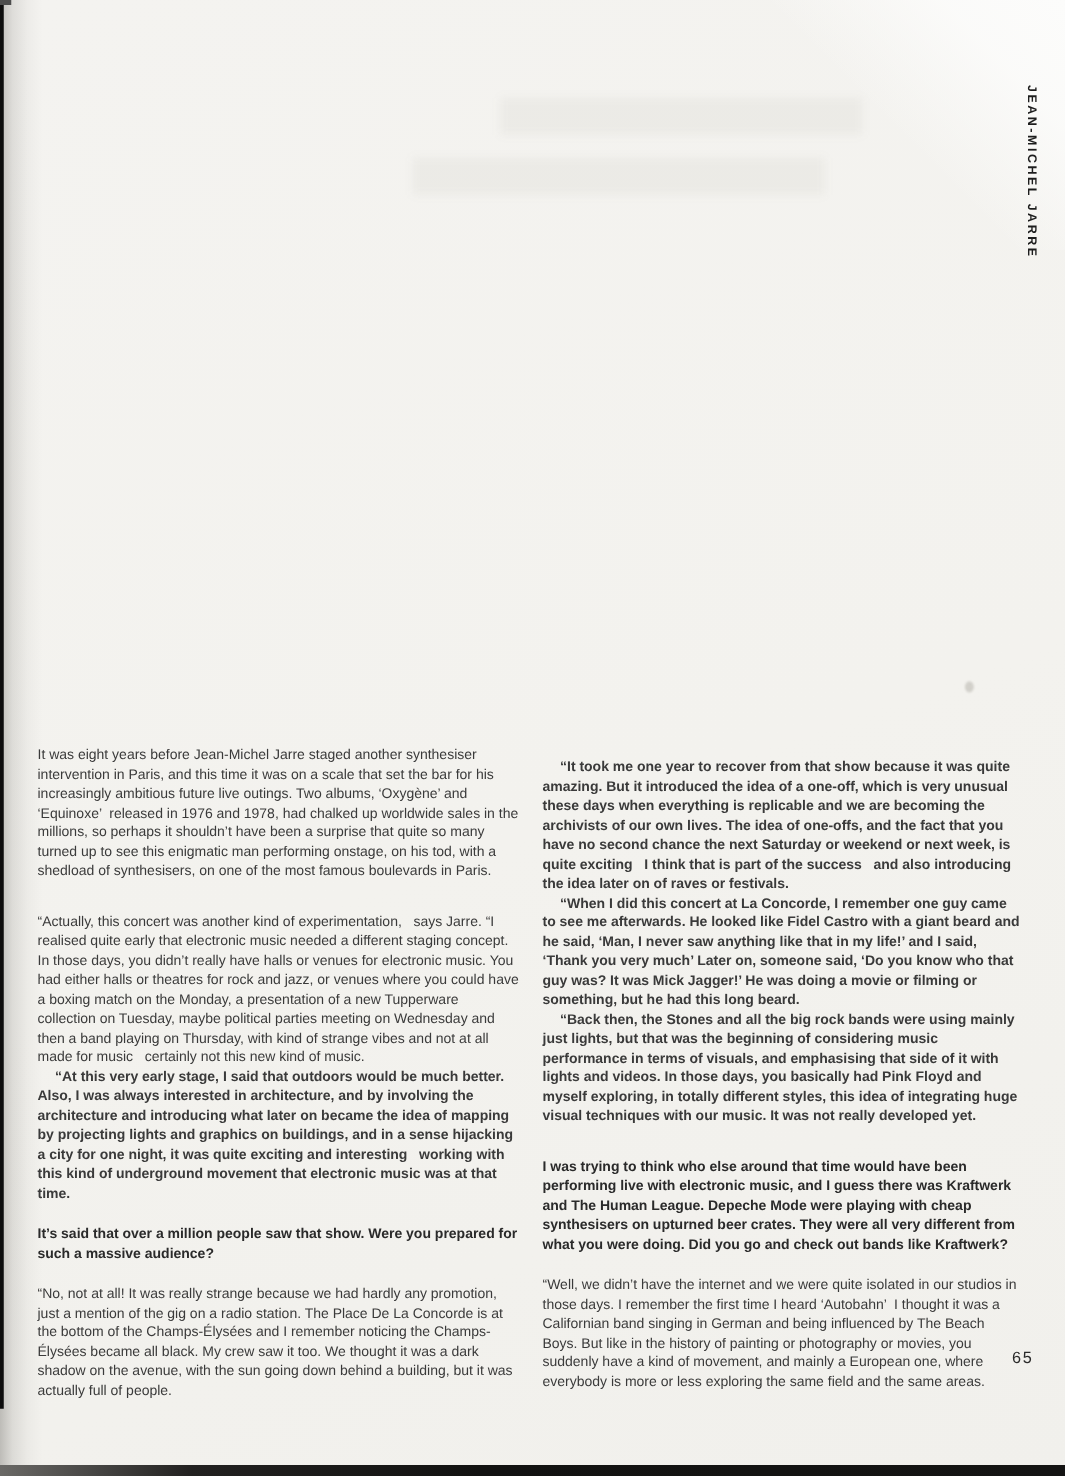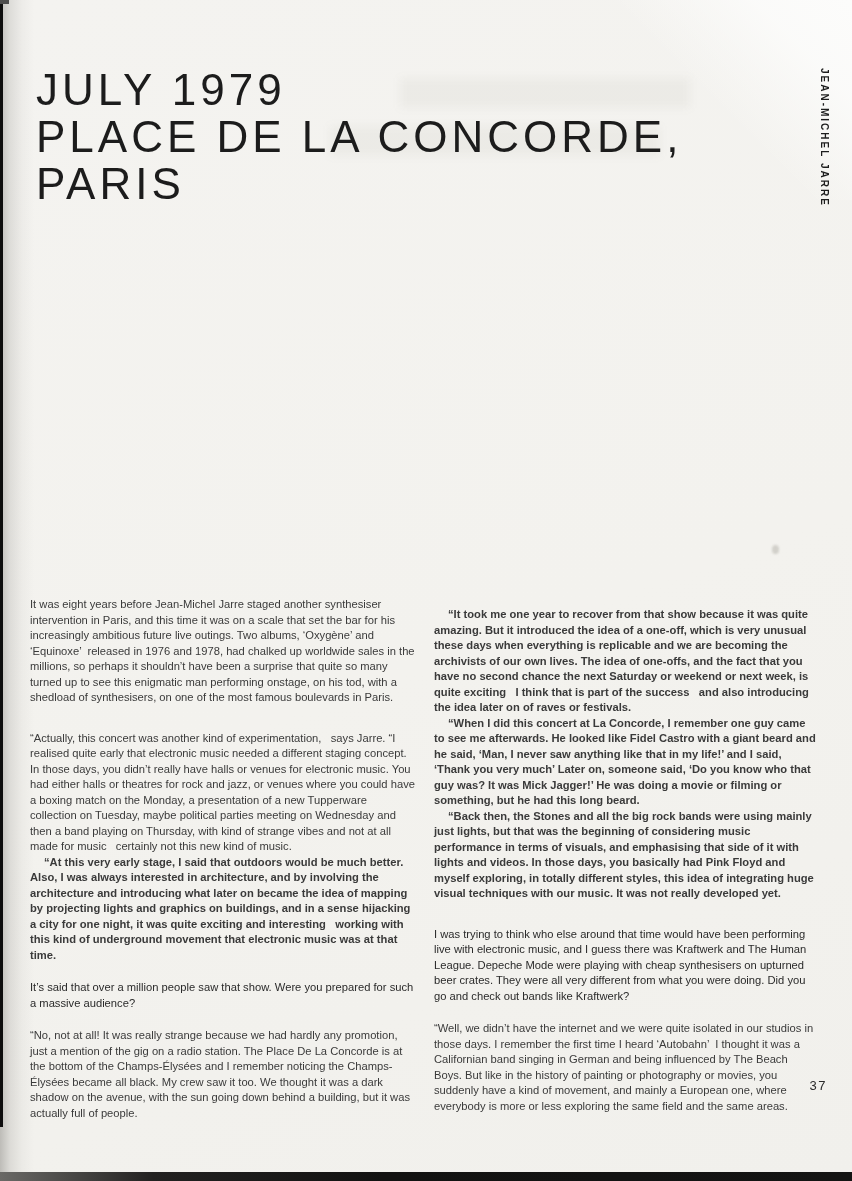--- a/index.html
+++ b/index.html
@@ -65,59 +65,56 @@
     position: absolute; left: 30px; top: 597px; width: 786px;
     display: flex;
   }
   .col { font-size: 11.2px; line-height: 15.5px; }
   .col-left  { width: 386px; margin-right: 18px; }
   .col-right { width: 382px; padding-top: 10px; }
   .col p { margin: 0; white-space: pre-wrap; }
   .indent { text-indent: 14px; font-weight: bold; }
   .gap-lg { margin-top: 25px !important; }
   .gap-md { margin-top: 17px !important; }
-  .question { font-weight: 400; color: #2a2a2a; }
+  .question { font-weight: 700; color: #2a2a2a; }
   .page-number {
     position: absolute; right: 25px; top: 1078px;
     font-size: 13px; letter-spacing: 1.5px; color: #2b2b2b;
   }
 </style>
 </head>
 <body>
 
 <div class="page">
 
   <div class="showthrough-a"></div>
   <div class="showthrough-b"></div>
   <div class="corner-light"></div>
   <div class="speck"></div>
 
-  <h1 class="title">JULY 1979
-PLACE DE LA CONCORDE,
-PARIS</h1>
 
   <div class="side-label">JEAN-MICHEL JARRE</div>
 
   <div class="columns">
     <div class="col col-left">
       <p class="body">It was eight years before Jean-Michel Jarre staged another synthesiser intervention in Paris, and this time it was on a scale that set the bar for his increasingly ambitious future live outings. Two albums, ‘Oxygène’ and ‘Equinoxe’  released in 1976 and 1978, had chalked up worldwide sales in the millions, so perhaps it shouldn’t have been a surprise that quite so many turned up to see this enigmatic man performing onstage, on his tod, with a shedload of synthesisers, on one of the most famous boulevards in Paris.</p>
       <p class="body gap-lg">“Actually, this concert was another kind of experimentation,   says Jarre. “I realised quite early that electronic music needed a different staging concept. In those days, you didn’t really have halls or venues for electronic music. You had either halls or theatres for rock and jazz, or venues where you could have a boxing match on the Monday, a presentation of a new Tupperware collection on Tuesday, maybe political parties meeting on Wednesday and then a band playing on Thursday, with kind of strange vibes and not at all made for music   certainly not this new kind of music.</p>
       <p class="body indent">“At this very early stage, I said that outdoors would be much better. Also, I was always interested in architecture, and by involving the architecture and introducing what later on became the idea of mapping by projecting lights and graphics on buildings, and in a sense hijacking a city for one night, it was quite exciting and interesting   working with this kind of underground movement that electronic music was at that time.</p>
       <p class="question gap-md">It’s said that over a million people saw that show. Were you prepared for such a massive audience?</p>
       <p class="body gap-md">“No, not at all! It was really strange because we had hardly any promotion, just a mention of the gig on a radio station. The Place De La Concorde is at the bottom of the Champs-Élysées and I remember noticing the Champs-Élysées became all black. My crew saw it too. We thought it was a dark shadow on the avenue, with the sun going down behind a building, but it was actually full of people.</p>
     </div>
     <div class="col col-right">
       <p class="body indent">“It took me one year to recover from that show because it was quite amazing. But it introduced the idea of a one-off, which is very unusual these days when everything is replicable and we are becoming the archivists of our own lives. The idea of one-offs, and the fact that you have no second chance the next Saturday or weekend or next week, is quite exciting   I think that is part of the success   and also introducing the idea later on of raves or festivals.</p>
       <p class="body indent">“When I did this concert at La Concorde, I remember one guy came to see me afterwards. He looked like Fidel Castro with a giant beard and he said, ‘Man, I never saw anything like that in my life!’ and I said, ‘Thank you very much’ Later on, someone said, ‘Do you know who that guy was? It was Mick Jagger!’ He was doing a movie or filming or something, but he had this long beard.</p>
       <p class="body indent">“Back then, the Stones and all the big rock bands were using mainly just lights, but that was the beginning of considering music performance in terms of visuals, and emphasising that side of it with lights and videos. In those days, you basically had Pink Floyd and myself exploring, in totally different styles, this idea of integrating huge visual techniques with our music. It was not really developed yet.</p>
       <p class="question gap-lg">I was trying to think who else around that time would have been performing live with electronic music, and I guess there was Kraftwerk and The Human League. Depeche Mode were playing with cheap synthesisers on upturned beer crates. They were all very different from what you were doing. Did you go and check out bands like Kraftwerk?</p>
       <p class="body gap-md">“Well, we didn’t have the internet and we were quite isolated in our studios in those days. I remember the first time I heard ‘Autobahn’  I thought it was a Californian band singing in German and being influenced by The Beach Boys. But like in the history of painting or photography or movies, you suddenly have a kind of movement, and mainly a European one, where everybody is more or less exploring the same field and the same areas.</p>
     </div>
   </div>
 
-  <div class="page-number">37</div>
+  <div class="page-number">65</div>
 
   <div class="gutter-shade"></div>
   <div class="edge-left"></div>
   <div class="corner-mark"></div>
   <div class="edge-bottom"></div>
 
 </div>
 
 </body></html>

